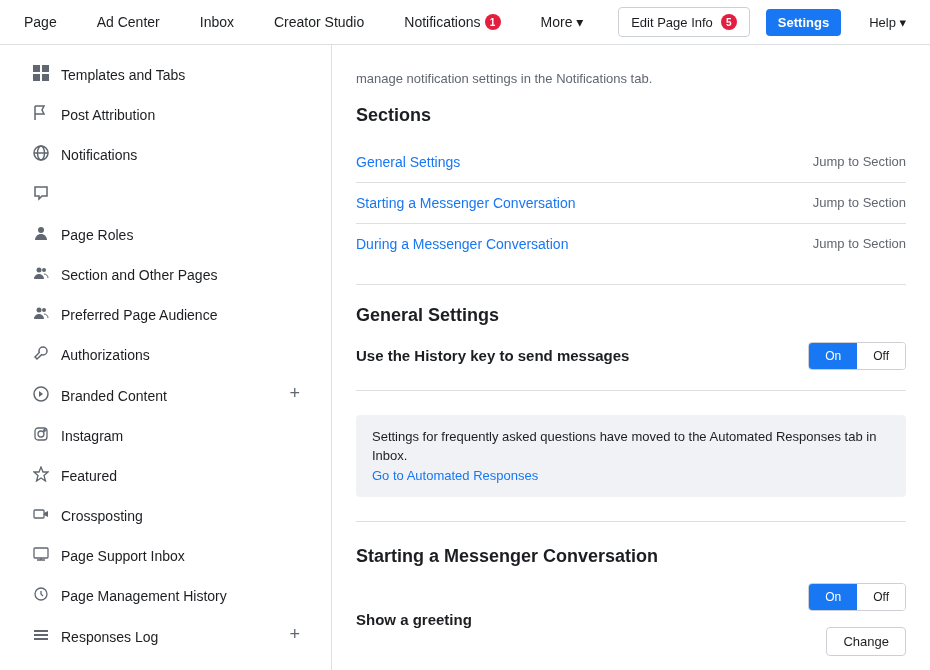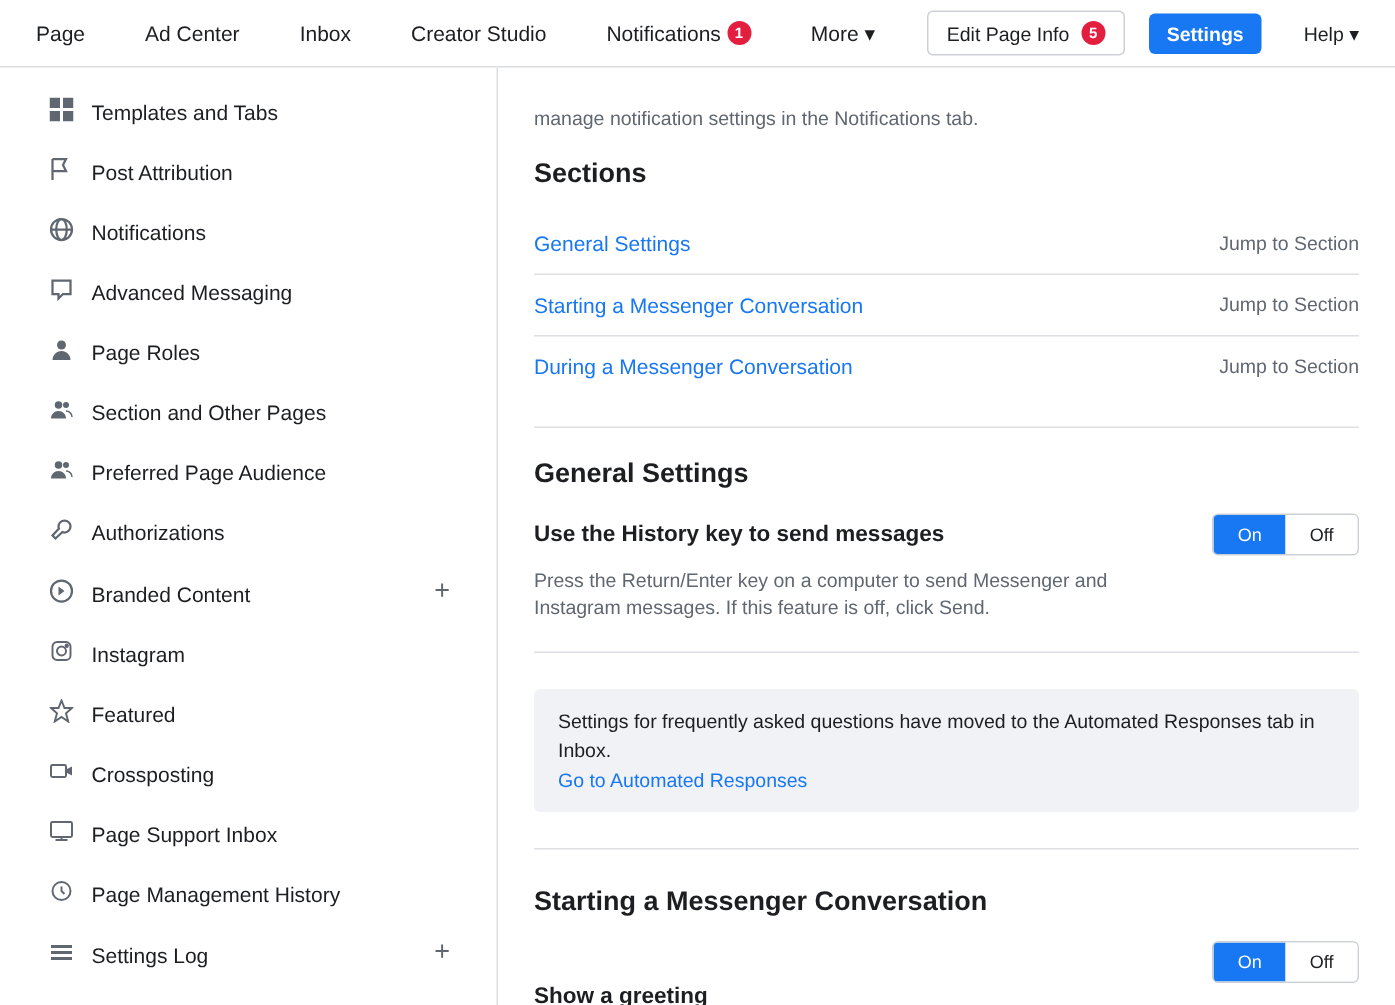--- a/index.html
+++ b/index.html
@@ -177,21 +177,20 @@
       </span>
       <span class="label">Notifications</span>
     </div>
 
     <div class="sidebar-item">
       <span class="icon">
         <svg width="16" height="16" viewBox="0 0 16 16" fill="none" stroke="#606770" stroke-width="1.5">
             <path d="M2 2h12v9H9l-3 3v-3H2z"></path>
           </svg>
       </span>
-      <span class="label">Advanced Messaging</span>
     </div>
 
     <div class="sidebar-item">
       <span class="icon">
         <svg width="16" height="16" viewBox="0 0 16 16" fill="#606770">
             <circle cx="8" cy="5" r="3"></circle>
             <path d="M2 15c0-3.3 2.7-6 6-6s6 2.7 6 6"></path>
           </svg>
       </span>
       <span class="label">Page Roles</span>
@@ -292,21 +291,21 @@
     </div>
 
     <div class="sidebar-item">
       <span class="icon">
         <svg width="16" height="16" viewBox="0 0 16 16" fill="#606770">
             <rect x="1" y="3" width="14" height="2"></rect>
             <rect x="1" y="7" width="14" height="2"></rect>
             <rect x="1" y="11" width="14" height="2"></rect>
           </svg>
       </span>
-      <span class="label">Settings Log</span>
+      <span class="label">Responses Log</span>
       <span class="plus-icon">+</span>
     </div>
 
   </aside>
 
   <main class="main-content">
     <div class="content-inner">
 
       <p class="top-desc">manage notification settings in the Notifications tab.</p>
 
@@ -332,21 +331,20 @@
       <h2 class="section-title">General Settings</h2>
 
       <div class="setting-row">
         <div class="setting-row-header">
           <span class="setting-label">Use the History key to send messages</span>
           <div class="toggle-group">
             <button class="toggle-btn active">On</button>
             <button class="toggle-btn">Off</button>
           </div>
         </div>
-        <p class="setting-desc">Press the Return/Enter key on a computer to send Messenger and Instagram messages. If this feature is off, click Send.</p>
       </div>
 
       <div class="divider"></div>
 
       <div class="info-box">
         <span>Settings for frequently asked questions have moved to the Automated Responses tab in Inbox.</span>
         <br>
         <a class="info-link">Go to Automated Responses</a>
       </div>
 

